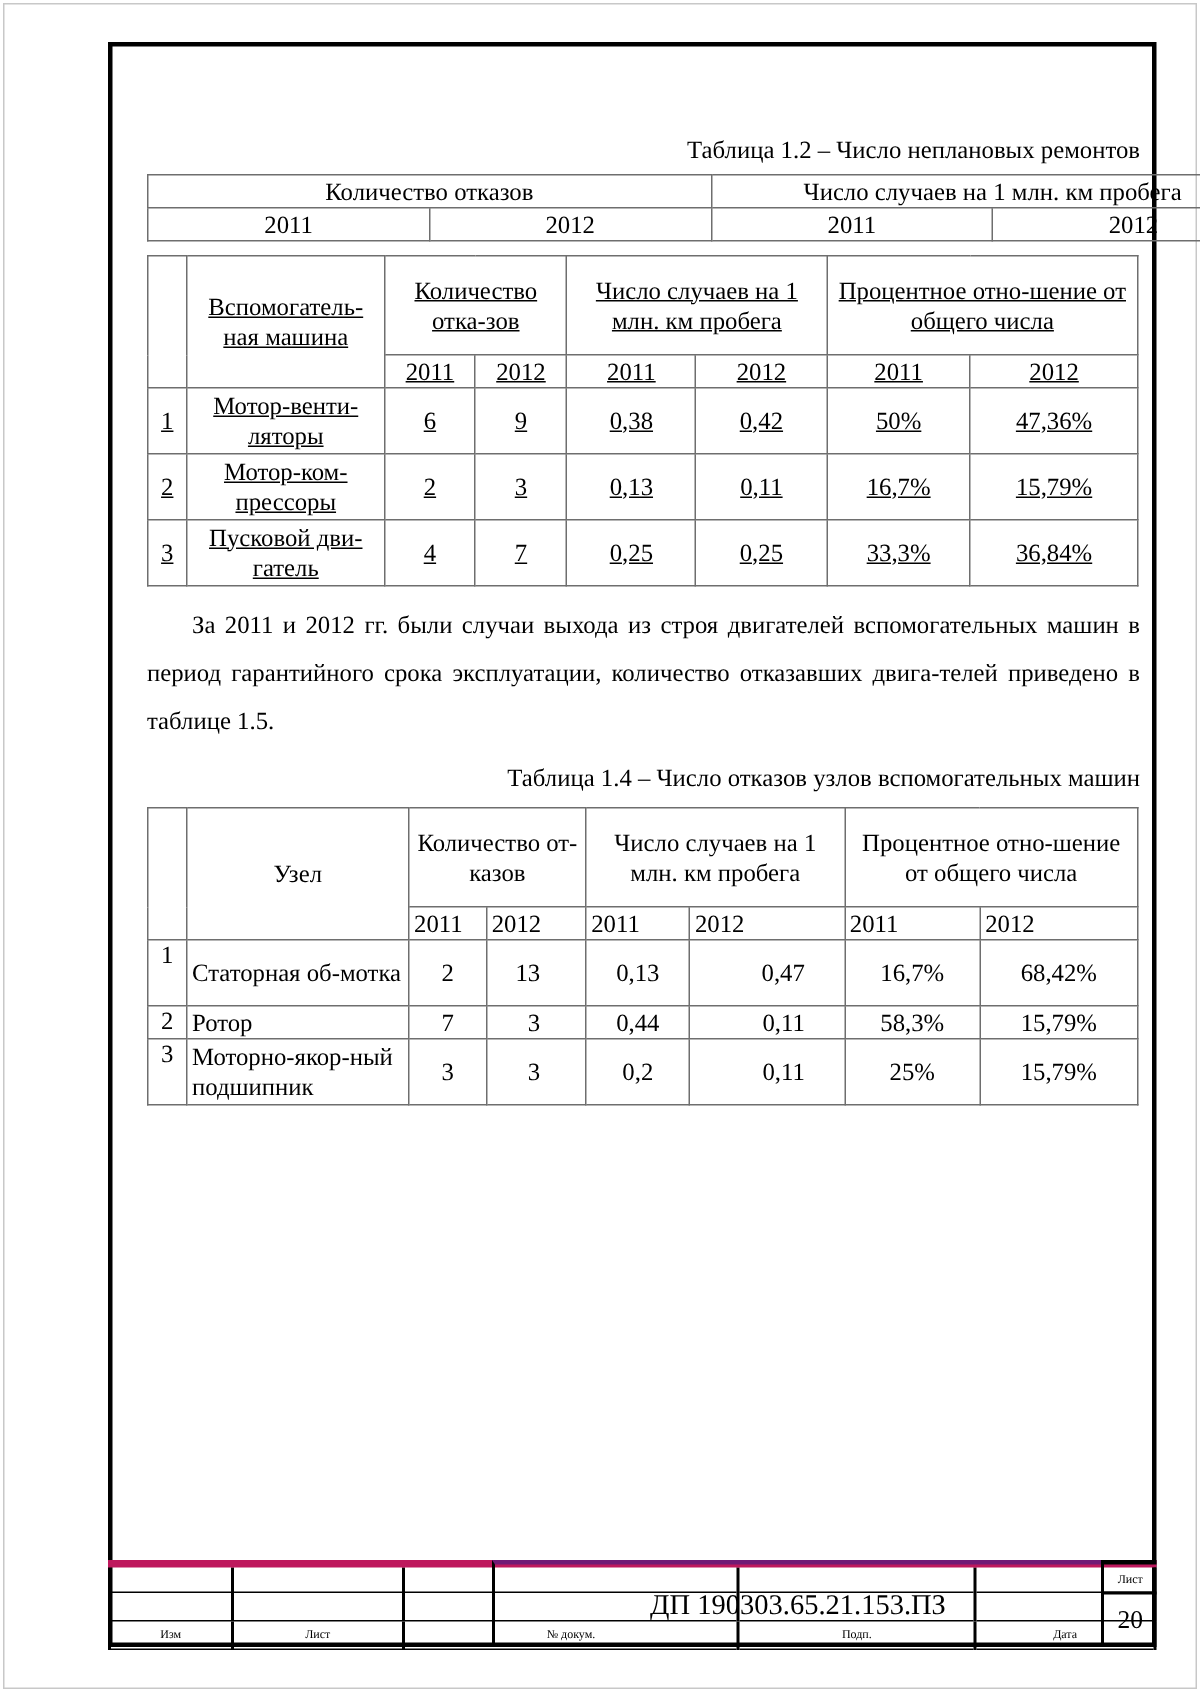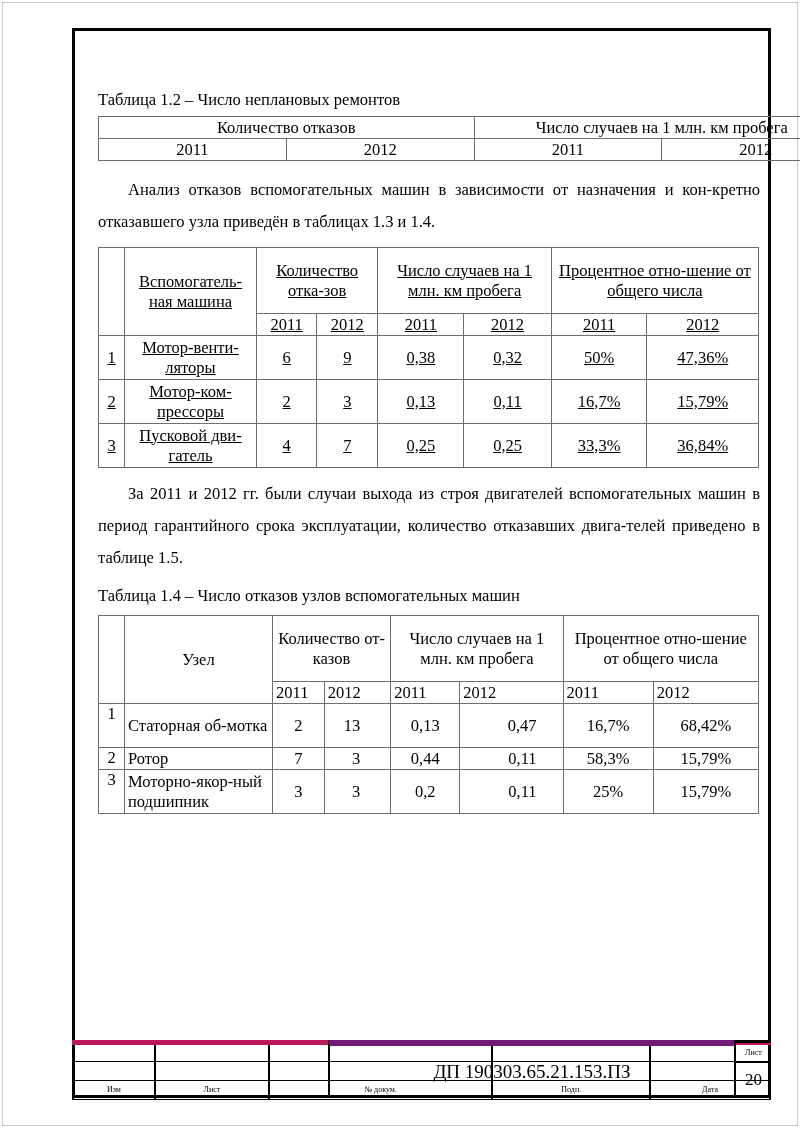--- a/index.html
+++ b/index.html
@@ -3,34 +3,34 @@
 <meta charset="utf-8">
 <style>
   * { box-sizing: border-box; margin: 0; padding: 0; }
   html, body { width: 800px; height: 1128px; background: #ffffff; overflow: hidden; }
   body { font-family: "Liberation Serif", serif; color: #000; position: relative; }
   .page-border { position: absolute; left: 2px; top: 2px; width: 796px; height: 1124px; border: 1px solid #c8c8c8; }
   .frame { position: absolute; left: 72px; top: 28px; width: 699px; height: 1070px; border: 3px solid #000; }
   .content { position: absolute; left: 98px; top: 80px; width: 662px; font-size: 16.5px; }
   .para { line-height: 32px; text-align: justify; text-align-last: left; }
   .para.indent { text-indent: 30px; }
-  .caption { line-height: 20px; margin-top: 12px; }
+  .caption { line-height: 20px; margin-top: 12px; text-align: right; }
   table { border-collapse: collapse; width: 100%; font-size: 16.5px; line-height: 20px; }
   td, th { border: 1px solid #6e6e6e; font-weight: normal; text-align: center; vertical-align: middle; padding: 0 3px; }
   .t12 { margin-top: 6px; width: 752px; }
   .t12 td { height: 22px; }
   .t13 { margin-top: 9px; width: 661px; text-decoration: underline; }
   .t14 { margin-top: 9px; width: 661px; }
   .left { text-align: left; }
   .num { width: 26px; }
   .title-block { position: absolute; left: 72px; top: 1040px; width: 699px; height: 58px; }
   .tb-grid { position: absolute; left: 0; top: 0; border-collapse: collapse; }
   .tb-grid td { border: 1px solid #000; border-width: 1px 2px; padding: 0; height: 19px; }
   .tb-lbl { font-size: 8px; line-height: 16px; text-align: center; }
-  .tb-code { position: absolute; left: 256px; top: 0; width: 406px; height: 58px; border-left: 2px solid #000; border-top: 6px solid #701a75; display: flex; align-items: center; justify-content: center; font-size: 19px; }
+  .tb-code { position: absolute; left: 256px; top: 0; width: 406px; height: 58px; border-left: 2px solid #000; border-top: 3px solid #701a75; display: flex; align-items: center; justify-content: center; font-size: 19px; }
   .tb-sheet { position: absolute; left: 662px; top: 0; width: 37px; height: 58px; border-left: 2px solid #000; border-top: 3px solid #000; }
   .tb-sheet-lbl { height: 20px; border-bottom: 2px solid #000; font-size: 8px; text-align: center; line-height: 20px; }
   .tb-sheet-num { font-size: 17px; text-align: center; line-height: 34px; }
 </style>
 </head>
 <body>
 
 <div class="page-border"></div>
 <div class="frame"></div>
 
@@ -45,21 +45,20 @@
     </tr>
     <tr>
       <td style="width:25%">2011</td>
       <td style="width:25%">2012</td>
       <td style="width:25%">2011</td>
       <td style="width:25%">2012</td>
     </tr>
   </tbody>
     </table>
 
-  <p class="para indent" style="margin-top:13px">Анализ отказов вспомогательных машин в зависимости от назначения и кон-кретно отказавшего узла приведён в таблицах 1.3 и 1.4.</p>
 
   <table class="t13">
     <tbody>
         <tr style="height:66px">
       <td rowspan="2" class="num"></td>
       <td rowspan="2" style="width:132px">Вспомогатель-ная машина</td>
       <td colspan="2">Количество отка-зов</td>
       <td colspan="2">Число случаев на 1 млн. км пробега</td>
       <td colspan="2">Процентное отно-шение от общего числа</td>
     </tr>
@@ -70,21 +69,21 @@
       <td>2012</td>
       <td>2011</td>
       <td>2012</td>
     </tr>
     <tr style="height:44px">
       <td>1</td>
       <td>Мотор-венти-ляторы</td>
       <td>6</td>
       <td>9</td>
       <td>0,38</td>
-      <td>0,32</td>
+      <td>0,42</td>
       <td>50%</td>
       <td>47,36%</td>
     </tr>
     <tr style="height:44px">
       <td>2</td>
       <td>Мотор-ком-прессоры</td>
       <td>2</td>
       <td>3</td>
       <td>0,13</td>
       <td>0,11</td>

